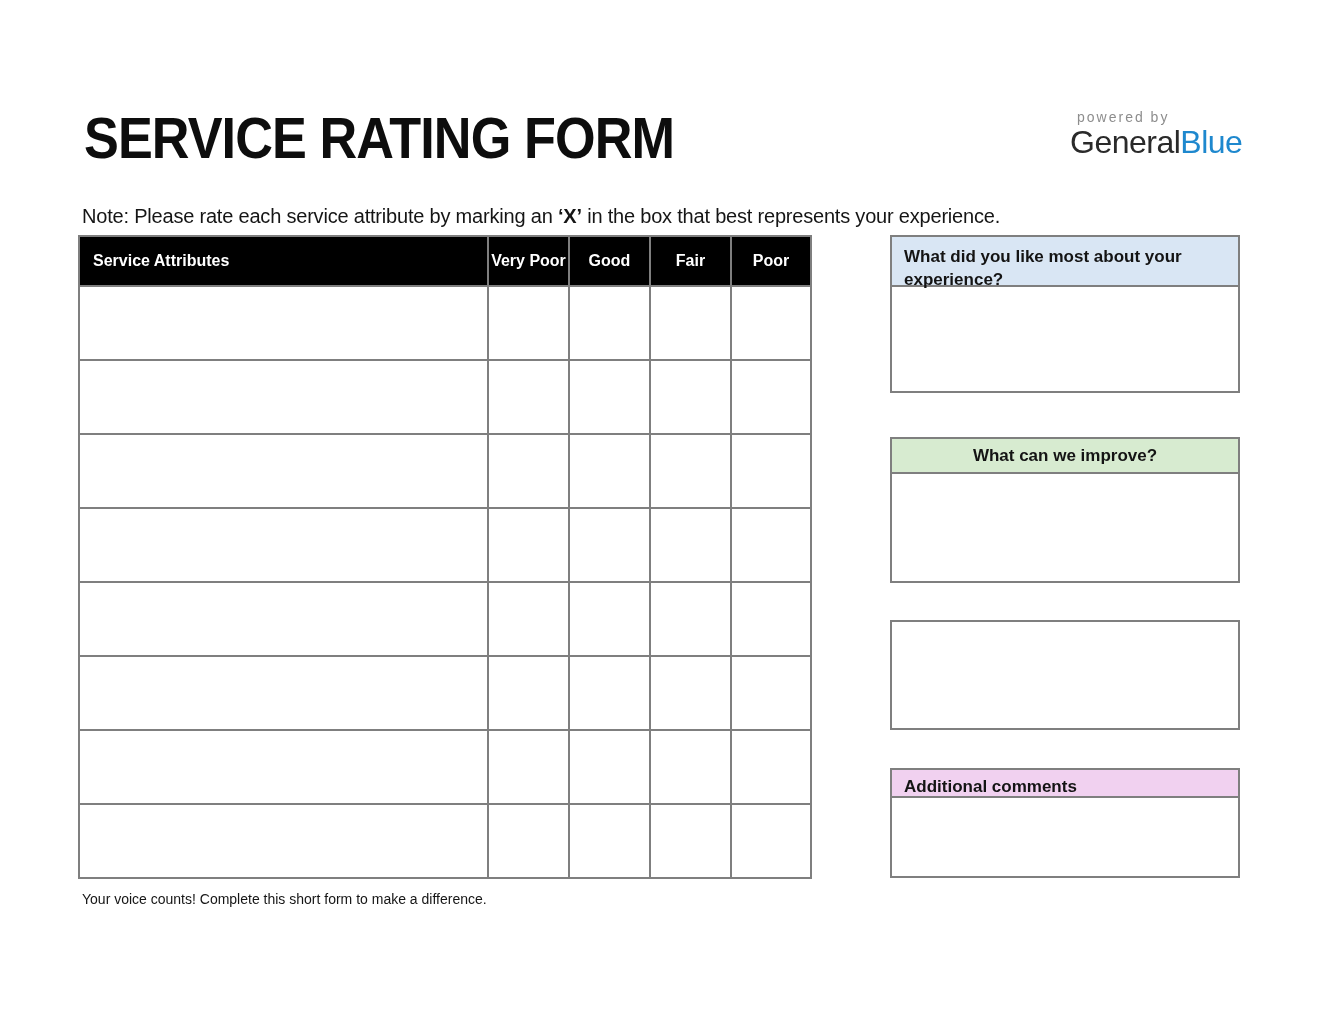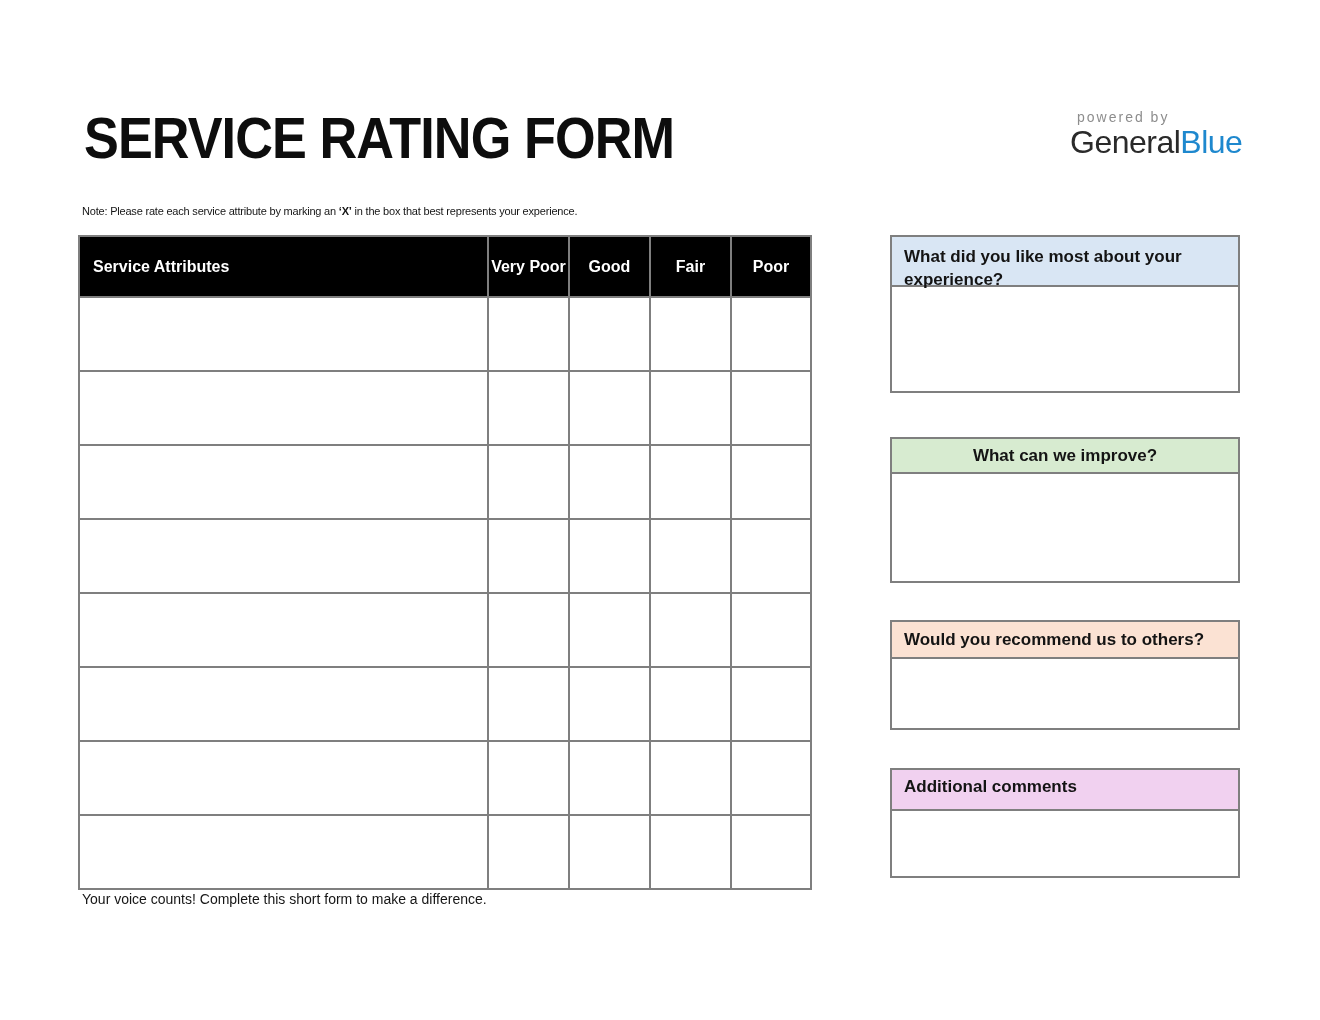--- a/index.html
+++ b/index.html
@@ -29,34 +29,34 @@
   .brand {
     position:absolute; left:1070px; top:124px;
     font-size:32px; letter-spacing:-0.5px; color:#2a2a2a;
     white-space:nowrap;
   }
   .brand-blue { color:var(--brand-blue,#1e88ce); }
 
   
   .note {
     position:absolute; left:82px; top:205px; margin:0;
-    font-size:11px; letter-spacing:-0.2px; color:#151515;
+    font-size:20px; letter-spacing:-0.2px; color:#151515;
     white-space:nowrap;
   }
 
   
   .rating-table {
     position:absolute; left:78px; top:235px;
     width:732px; border-collapse:collapse; table-layout:fixed;
   }
   .rating-table th, .rating-table td {
     border:2px solid var(--grid-border,#7f7f7f);
     background:#ffffff;
   }
-  .rating-table thead tr { height:61px; }
+  .rating-table thead tr { height:50px; }
   .rating-table thead th {
     background:var(--header-bg,#000000);
     color:var(--header-text,#ffffff);
     font-size:16px; font-weight:bold; line-height:20px;
     text-align:center; padding:0 2px;
   }
   .rating-table thead th.attr-th { text-align:left; padding-left:13px; }
   .rating-table tbody tr { height:74px; }
 
   
@@ -79,21 +79,21 @@
 
   .box-improve { top:437px; height:146px;text-align:center; }
   .box-improve .cbox-header { height:35px; padding-top:6px; line-height:22px; }
   .box-improve .cbox-body { height:107px; }
 
   .box-recommend { top:620px; height:110px; }
   .box-recommend .cbox-header { height:37px; padding-top:7px; line-height:22px; }
   .box-recommend .cbox-body { height:69px; }
 
   .box-comments { top:768px; height:110px; }
-  .box-comments .cbox-header { height:41px; padding-top:6px; line-height:22px; }
+  .box-comments .cbox-header { height:28px; padding-top:6px; line-height:22px; }
   .box-comments .cbox-body { height:71px; }
 
   .hdr-blue  { background:var(--box-blue,#d9e6f4); }
   .hdr-green { background:var(--box-green,#d7ebd0); }
   .hdr-peach { background:var(--box-peach,#fbe2d3); }
   .hdr-pink  { background:var(--box-pink,#f1d1f0); }
 
   
   .footer {
     position:absolute; left:82px; top:891px; margin:0;
@@ -191,21 +191,20 @@
   <div class="cbox-header hdr-blue">What did you like most about your experience?</div>
   <div class="cbox-body"></div>
 </section>
 
 <section class="cbox box-improve">
   <div class="cbox-header hdr-green">What can we improve?</div>
   <div class="cbox-body"></div>
 </section>
 
 <section class="cbox box-recommend">
-  <div class="cbox-header hdr-peach">Would you recommend us to others?</div>
   <div class="cbox-body"></div>
 </section>
 
 <section class="cbox box-comments">
   <div class="cbox-header hdr-pink">Additional comments</div>
   <div class="cbox-body"></div>
 </section>
 
 <p class="footer">Your voice counts! Complete this short form to make a difference.</p>
 

